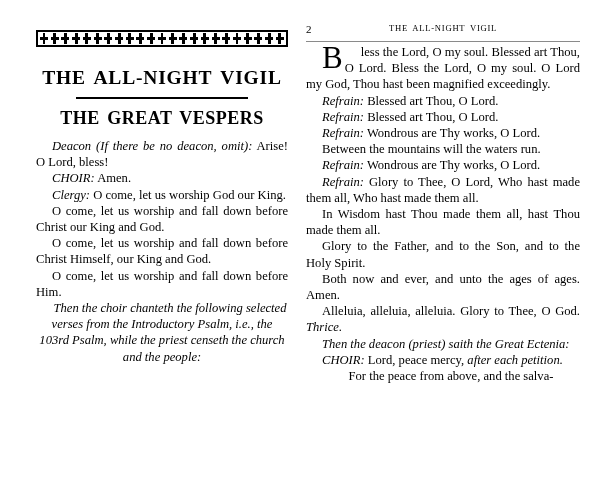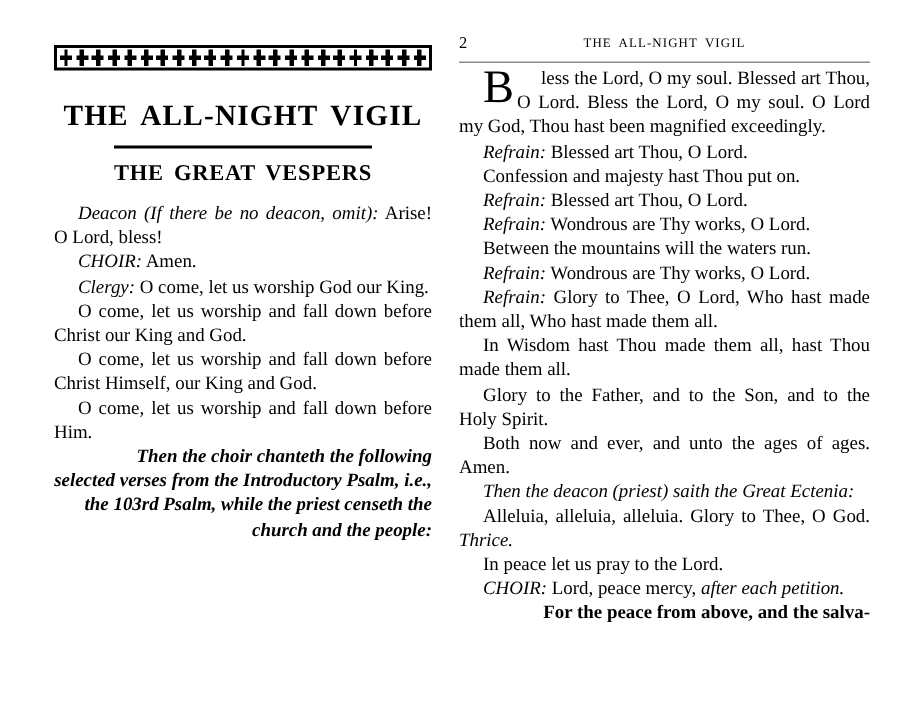--- a/index.html
+++ b/index.html
@@ -90,21 +90,21 @@
     line-height: 1.1;
   }
   .title-rule {
     width: 172px;
     height: 1.6px;
     background: #000;
     margin: 0 auto 9px auto;
   }
   .sub-title {
     text-align: center;
-    font-size: 15px;
+    font-size: 18px;
     font-weight: bold;
     letter-spacing: 0.5px;
     word-spacing: 2.5px;
     margin: 0 0 9px 0;
   }
 
   
   .running-head {
     position: relative;
     display: flex;
@@ -142,22 +142,21 @@
     hyphens: manual;
   }
   .body-text p {
     margin: 0;
     text-indent: 16px;
   }
   .rub {
     font-style: italic;
   }
   .lastline {
-    text-align: right;
-    font-weight: bold;
+    text-align: center;
   }
 
   
   .dropcap-para {
     text-indent: 0;
     position: relative;
   }
   .dropcap {
     float: left;
     font-size: 31px;
@@ -224,31 +223,29 @@
       <span class="head-title">THE ALL-NIGHT VIGIL</span>
     </div>
     <div class="head-rule"></div>
 
     <div class="body-text">
       <p class="dropcap-para">
         <span class="dropcap">B</span><span>less the Lord, O my soul. Blessed art Thou, O Lord. Bless the Lord, O my soul. O Lord my God, Thou hast been magnified exceedingly.</span>
       </p>
       <div id="right-body">
           <p><span class="rub">Refrain:</span><span> Blessed art Thou, O Lord.</span></p>
-          <p><span>Confession and majesty hast Thou put on.</span></p>
           <p><span class="rub">Refrain:</span><span> Blessed art Thou, O Lord.</span></p>
           <p><span class="rub">Refrain:</span><span> Wondrous are Thy works, O Lord.</span></p>
           <p><span>Between the mountains will the waters run.</span></p>
           <p><span class="rub">Refrain:</span><span> Wondrous are Thy works, O Lord.</span></p>
           <p><span class="rub">Refrain:</span><span> Glory to Thee, O Lord, Who hast made them all, Who hast made them all.</span></p>
           <p><span>In Wisdom hast Thou made them all, hast Thou made them all.</span></p>
           <p><span>Glory to the Father, and to the Son, and to the Holy Spirit.</span></p>
           <p><span>Both now and ever, and unto the ages of ages. Amen.</span></p>
+          <p><span>Alleluia, alleluia, alleluia. Glory to Thee, O God. </span><span class="rub">Thrice.</span></p>
           <p><span class="rub">Then the deacon (priest) saith the Great Ectenia:</span></p>
-          <p><span>Alleluia, alleluia, alleluia. Glory to Thee, O God. </span><span class="rub">Thrice.</span></p>
-          <p><span>In peace let us pray to the Lord.</span></p>
           <p><span class="rub">CHOIR:</span><span> Lord, peace mercy, </span><span class="rub">after each petition.</span></p>
           <p class="lastline"><span>For the peace from above, and the salva-</span></p>
         </div>
     </div>
   </div>
 
 </div>
 
 </body></html>

